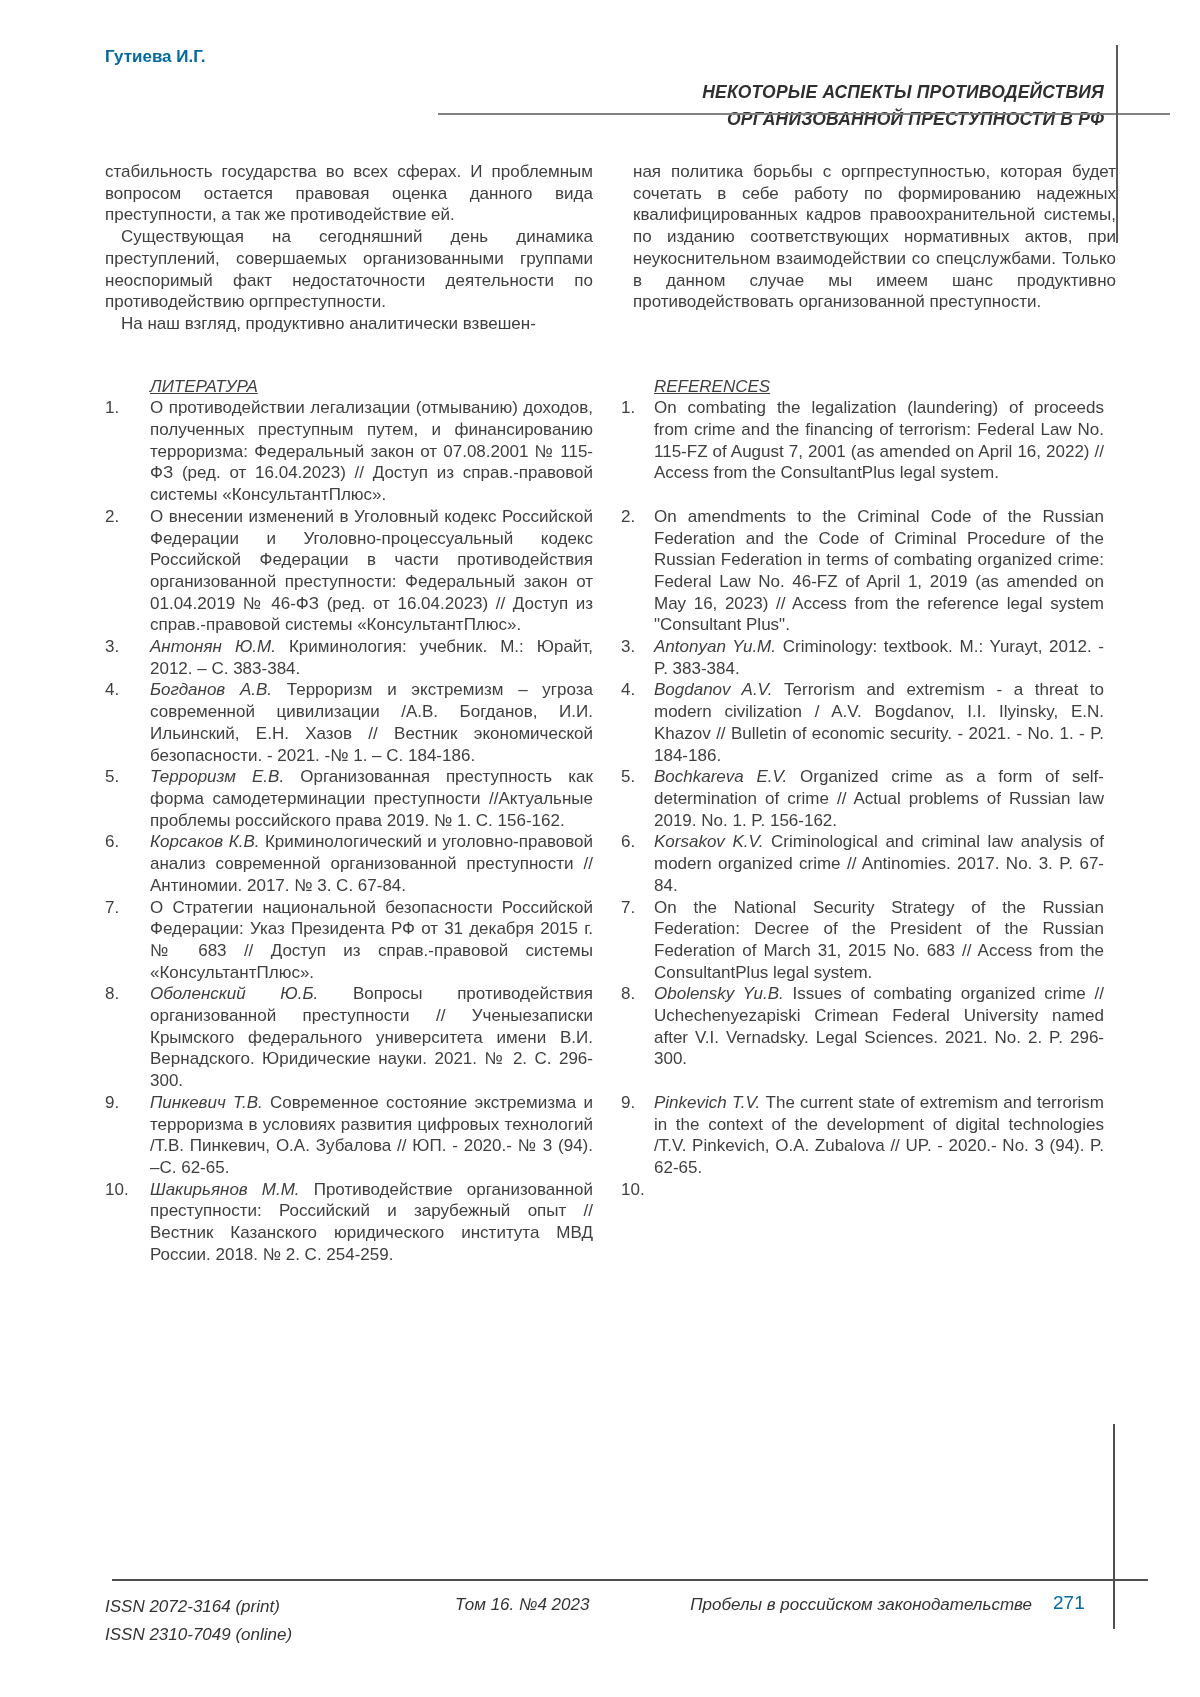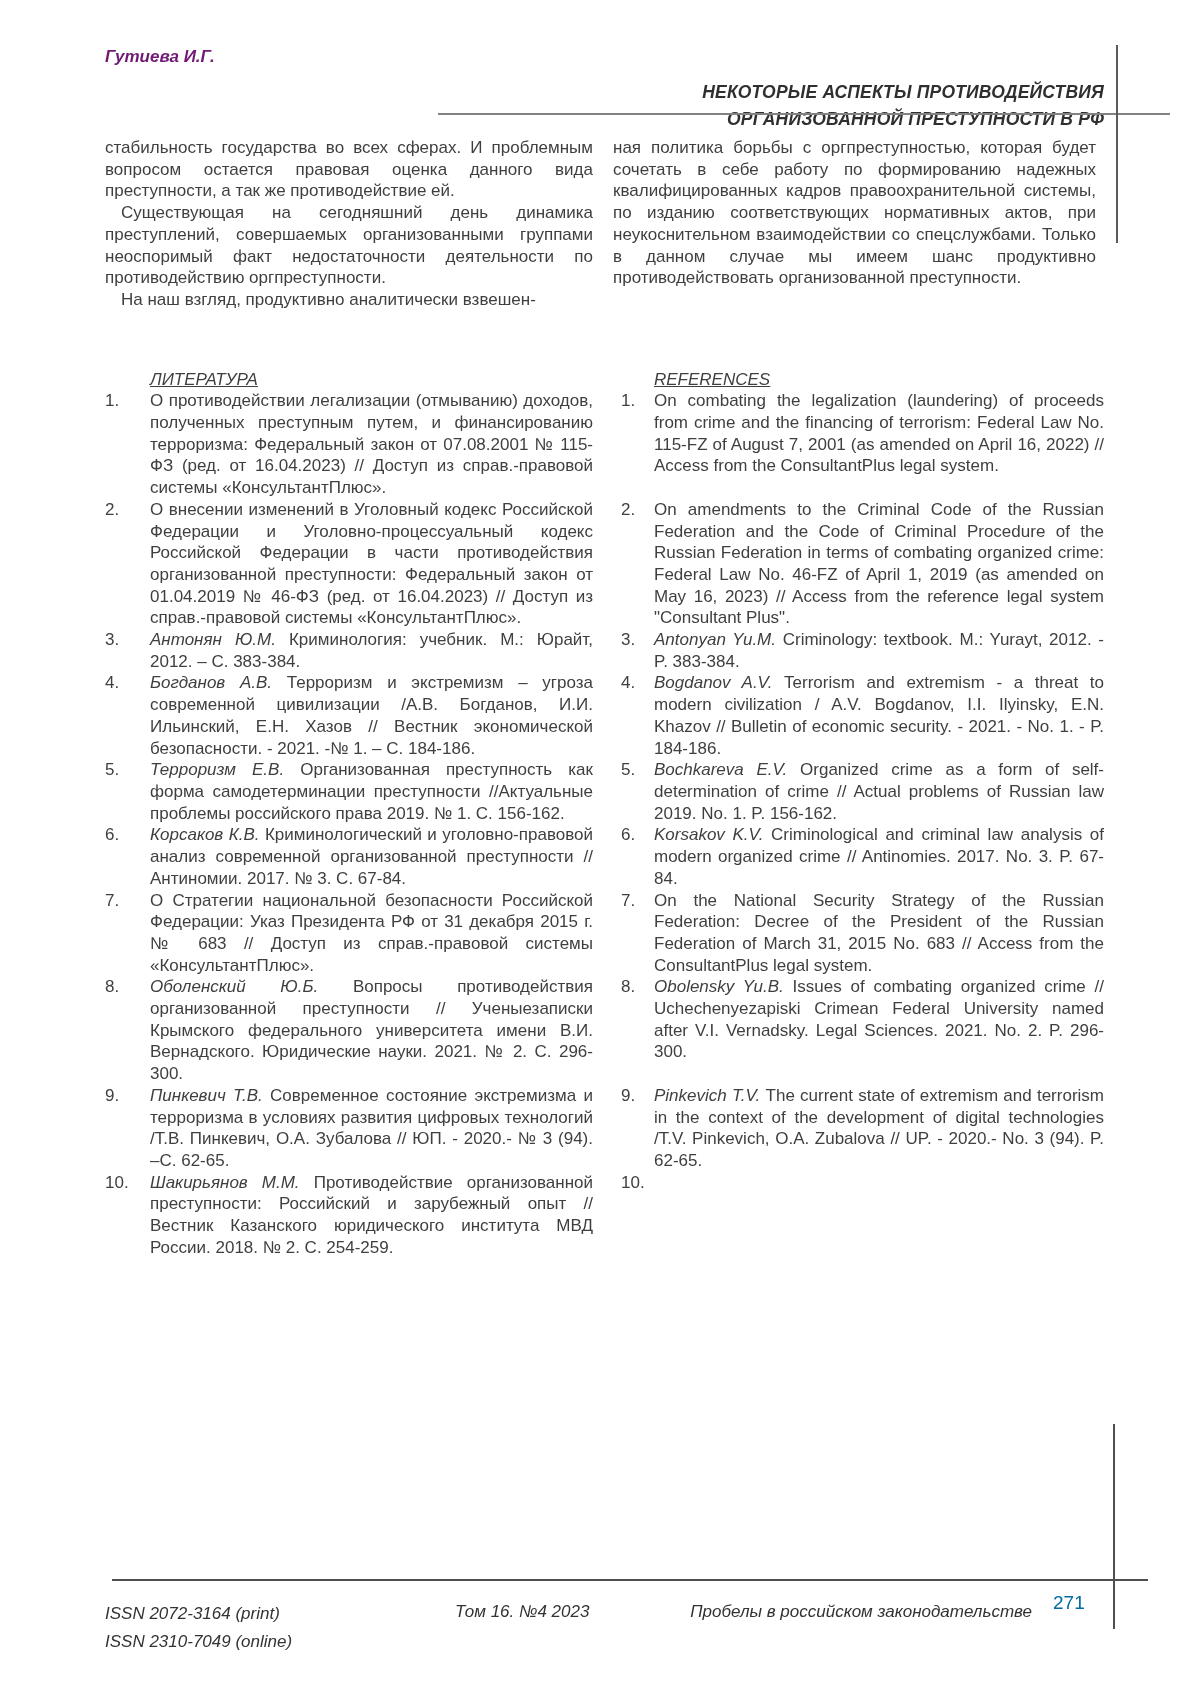--- a/index.html
+++ b/index.html
@@ -1,43 +1,43 @@
 <!DOCTYPE html>
 <html><head>
 <meta charset="utf-8">
 <style>
   html,body{margin:0;padding:0;background:#ffffff;}
   .page{position:relative;width:1200px;height:1697px;background:#ffffff;overflow:hidden;
         font-family:"Liberation Sans","DejaVu Sans",sans-serif;color:#3f3f3f;}
 
   
   .hdr-author{position:absolute;left:105px;top:47px;font-size:17px;font-weight:bold;
-              font-style:italic;color:#701a75;}
+              color:#0369a1;}
   .hdr-title{position:absolute;right:96px;top:44px;text-align:right;font-size:17.5px;
              font-weight:bold;font-style:italic;line-height:27px;color:#2f2f2f;letter-spacing:.2px;margin-top:35px;}
   .rule-top{position:absolute;left:438px;top:113px;width:732px;height:2px;background:#828282;}
   .vrule-top{position:absolute;left:1116px;top:45px;width:2px;height:198px;background:#5a5a5a;}
 
   
   .content{position:absolute;left:105px;top:137px;width:999px;font-size:17px;line-height:21.7px;}
-  .cols{display:grid;grid-template-columns:488px 483px;column-gap:20px;}
+  .cols{display:grid;grid-template-columns:488px 483px;column-gap:40px;margin-top:24px;}
   .col p{margin:0;text-align:justify;}
   .col p.indent{text-indent:16px;}
 
   
-  .refs-grid{display:grid;grid-template-columns:45px 443px 28px 33px 450px;margin-top:58px;}
+  .refs-grid{display:grid;grid-template-columns:45px 443px 28px 33px 450px;margin-top:41px;}
   .ref-num{text-align:left;}
   .ref-text{text-align:justify;}
   .ref-heading{font-style:italic;text-decoration:underline;text-align:left;}
   .au{font-style:italic;}
 
   
   .vrule-bot{position:absolute;left:1113px;top:1424px;width:2px;height:205px;background:#4f4f4f;}
   .rule-bot{position:absolute;left:112px;top:1579px;width:1036px;height:2px;background:#4f4f4f;}
-  .ft{position:absolute;font-size:17px;font-style:italic;color:#333333;margin-top:7px;}
+  .ft{position:absolute;font-size:17px;font-style:italic;color:#333333;}
   .ft-issn{left:105px;top:1593px;line-height:28px;}
   .ft-vol{left:455px;top:1595px;}
   .ft-journal{right:168px;top:1595px;}
   .ft-page{position:absolute;left:1053px;top:1592px;font-size:19px;font-style:normal;color:#0369a1;}
 </style>
 </head>
 <body>
 
 <div class="page">
 

